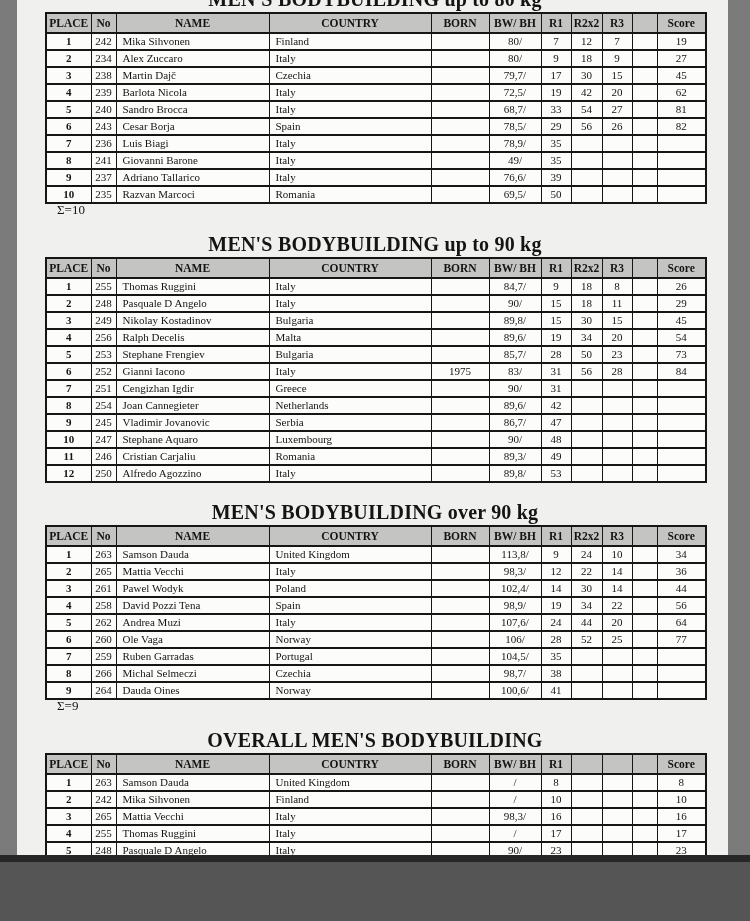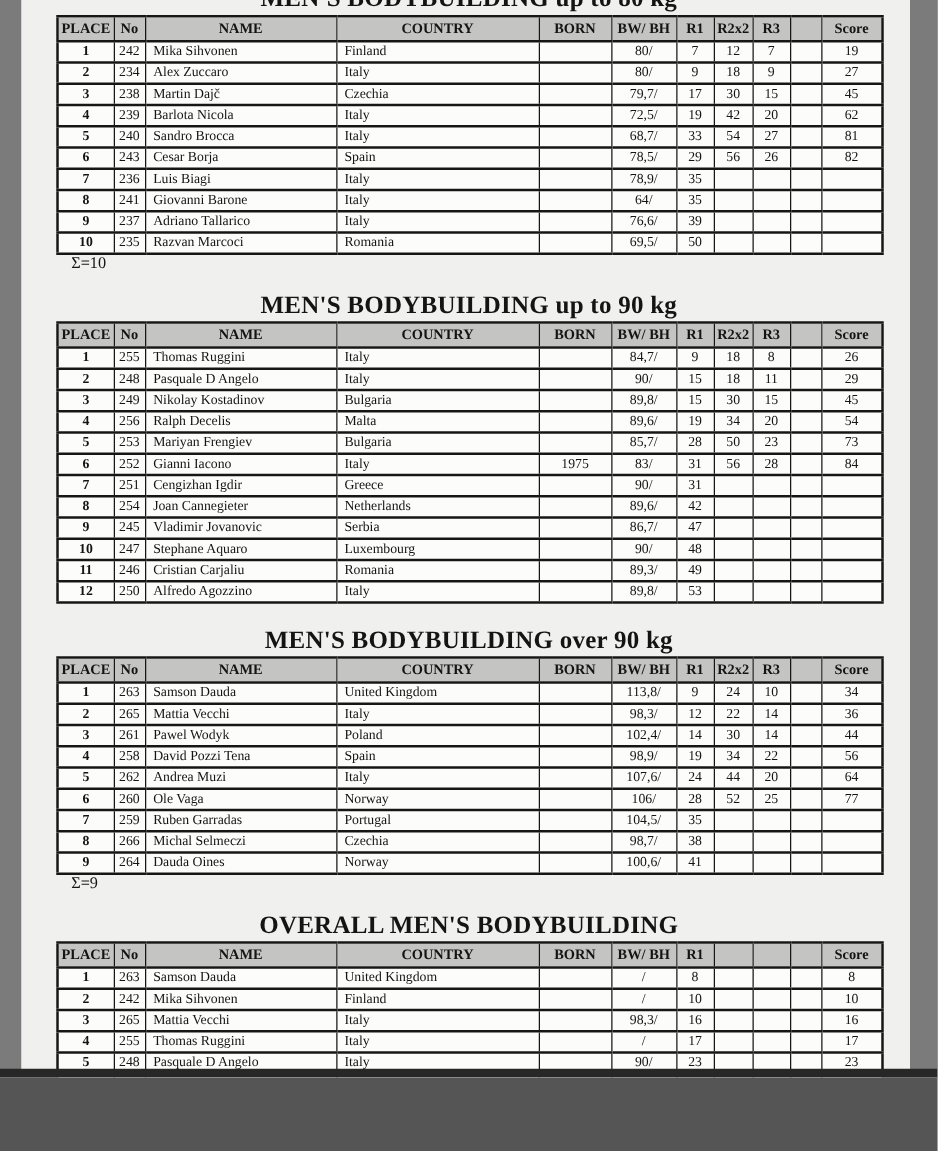--- a/index.html
+++ b/index.html
@@ -197,21 +197,21 @@
               <td class=""></td>
               <td class=""></td>
               <td class=""></td>
             </tr>
             <tr>
               <td class=" place">8</td>
               <td class="">241</td>
               <td class="al">Giovanni Barone</td>
               <td class="al">Italy</td>
               <td class=""></td>
-              <td class="">64/</td>
+              <td class="">49/</td>
               <td class="">35</td>
               <td class=""></td>
               <td class=""></td>
               <td class=""></td>
               <td class=""></td>
             </tr>
             <tr>
               <td class=" place">9</td>
               <td class="">237</td>
               <td class="al">Adriano Tallarico</td>
@@ -321,21 +321,21 @@
               <td class="">89,6/</td>
               <td class="">19</td>
               <td class="">34</td>
               <td class="">20</td>
               <td class=""></td>
               <td class="">54</td>
             </tr>
             <tr>
               <td class=" place">5</td>
               <td class="">253</td>
-              <td class="al">Mariyan Frengiev</td>
+              <td class="al">Stephane Frengiev</td>
               <td class="al">Bulgaria</td>
               <td class=""></td>
               <td class="">85,7/</td>
               <td class="">28</td>
               <td class="">50</td>
               <td class="">23</td>
               <td class=""></td>
               <td class="">73</td>
             </tr>
             <tr>

